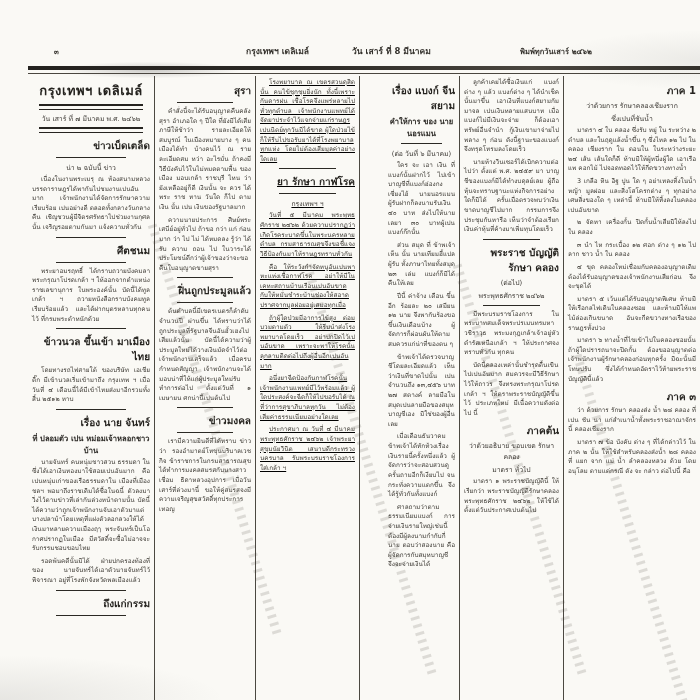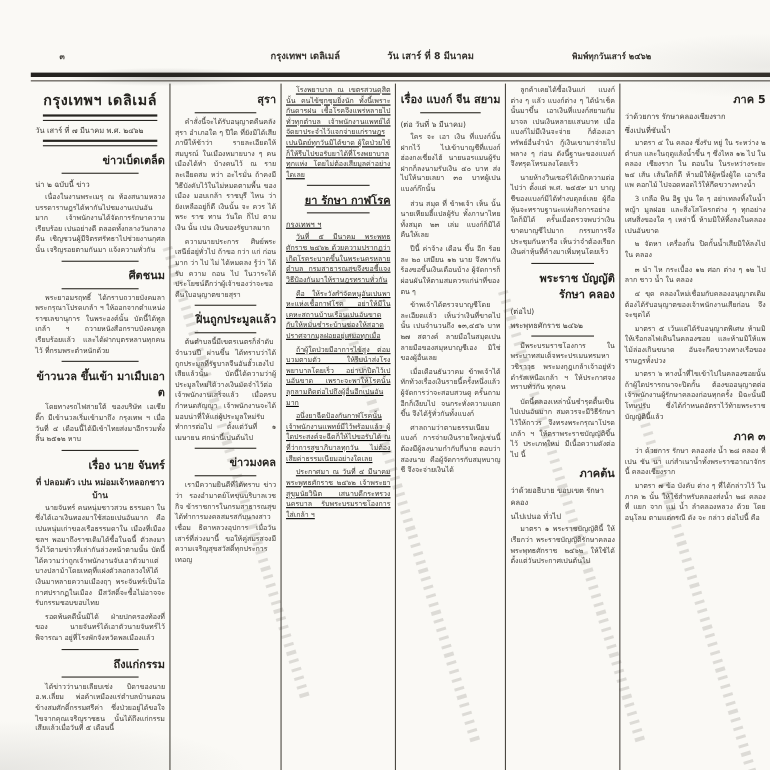--- a/index.html
+++ b/index.html
@@ -27,29 +27,29 @@
   .top-rule{position:absolute;top:66px;left:28px;right:0;height:4px;
     background:linear-gradient(90deg,#24221f 0%,#2b2925 40%,#4a463f 75%,#33302b 100%);
     filter:blur(.4px);}
   .top-rule2{position:absolute;top:73px;left:28px;right:0;height:1px;background:#4a463f;filter:blur(.3px);}
   
   .columns{position:absolute;top:76px;left:28px;right:0;bottom:0;display:flex;align-items:stretch;}
   .col{overflow:hidden;padding:2px 4px 0 4px;box-sizing:border-box;}
   .col:nth-child(1){width:126px;}
   .col:nth-child(2){width:101px;}
   .col:nth-child(3){width:104px;text-decoration:underline;}
-  .col:nth-child(4){width:100px;}
+  .col:nth-child(4){width:100px;padding-left:28px;}
   .col:nth-child(5){width:104px;}
   .col:nth-child(6){flex:1;}
   .col + .col{border-left:1px solid #4b4841;}
   
   .masthead{font-size:13px;font-weight:bold;text-align:center;margin:2px 0 2px;color:#24221e;filter:blur(.25px);letter-spacing:.5px;}
   .headline{font-size:10px;font-weight:bold;text-align:right;margin:5px 0 2px;color:#262420;filter:blur(.3px);}
   .subhead{font-size:7.6px;font-weight:bold;text-align:center;margin:0 0 2px;color:#2c2a26;filter:blur(.3px);}
-  .small-center{font-size:6.8px;margin:2px 0;color:#36332e;filter:blur(.3px);}
+  .small-center{font-size:6.8px;text-align:center;margin:2px 0;color:#36332e;filter:blur(.3px);}
   .para{font-size:6.4px;line-height:1.5;text-align:justify;text-indent:9px;margin:0 0 3px;color:#3b3832;filter:blur(.32px);}
   .rule{width:60%;margin:4px auto;border-top:1.6px solid #2b2924;filter:blur(.3px);}
   .dblrule{width:88%;margin:3px auto;height:3px;border-top:2px solid #262420;border-bottom:1px solid #262420;filter:blur(.3px);}
   
   .crease{position:absolute;width:430px;height:9px;
     background:repeating-linear-gradient(90deg, rgba(55,48,40,.30) 0 3px, rgba(0,0,0,0) 3px 8px);
     filter:blur(.6px);transform:rotate(73deg);opacity:.5;pointer-events:none;}
   .crease.c1{left:0px;top:426px;}
   .crease.c2{left:155px;top:466px;}
   .crease.c3{left:305px;top:466px;}
@@ -78,31 +78,30 @@
         <div class="dblrule"></div>
         <div class="headline">ข่าวเบ็ดเตล็ด</div>
         <div class="rule"></div>
         <div class="small-center">น่า ๒ ฉบับนี้ ข่าว</div>
         <p class="para">เนื่องในงานพระเมรุ ณ ท้องสนามหลวง บรรดาราษฎรได้พากันไปชมงานเปนอันมาก เจ้าพนักงานได้จัดการรักษาความเรียบร้อย เปนอย่างดี ตลอดทั้งกลางวันกลางคืน เชิญชวนผู้มีจิตรศรัทธาไปช่วยงานกุศลนั้น เจริญรอยตามกันมา แจ้งความทั่วกัน</p>
         <div class="rule"></div>
         <div class="headline">ศีตชนม</div>
         <div class="rule"></div>
         <p class="para">พระยาอมรฤทธิ์ ได้กราบถวายบังคมลา พระกรุณาโปรดเกล้า ฯ ให้ออกจากตำแหน่ง ราชเลขานุการ ในพระองค์นั้น บัดนี้ได้ทูลเกล้า ฯ ถวายหนังสือกราบบังคมทูลเรียบร้อยแล้ว และได้ฝากบุตรหลานทุกคนไว้ ที่กรมพระตำหนักด้วย</p>
         <div class="rule"></div>
-        <div class="headline">ข้าวนวล ขึ้นเข้า มาเมืบเอาต</div>
+        <div class="headline">ข้าวนวล ขึ้นเข้า มาเมืองไทย</div>
         <p class="para">โดยทางรถไฟสายใต้ ของบริษัท เอเชียติ๊ก มีเข้านวลเริ่มเข้ามาถึง กรุงเทพ ฯ เมื่อวันที่ ๔ เดือนนี้ได้มีเข้าไทยส่งมาอีกรวมทั้งสิ้น ๒๕๑๒ หาบ</p>
         <div class="rule"></div>
         <div class="headline">เรื่อง นาย จันทร์</div>
         <div class="subhead">ที่ ปลอมตัว เปน หม่อมเจ้าหลอกชาวบ้าน</div>
         <p class="para">นายจันทร์ คนหนุ่มชาวสวน ธรรมดา ใน ซึ่งได้เอาเงินทองมาใช้สอยเปนอันมาก คือเปนหนุ่มเก่าของเรือธรรมดาใน เมืองที่เมืองชลฯ พอมาถึงราชเดิมได้ซื้อในฉนี้ ตัวลงมาวิ่งไว้ตามข่าวที่เล่ากันล่วงหน้าตามนั้น บัดนี้ได้ความว่าถูกเจ้าพนักงานจับเอาตัวมาแต่บางปลาม้าโดยเหตุที่แฝงตัวลอกลวงให้ได้เงินมาหลายความเมืองฤๅ พระจันทร์เป็นโอกาศปรากฏในเมือง มีสวัสดิ์จะซื้อไม่อาจจะรับกรรมชอบขอบไทย</p>
         <p class="para">รอดพ้นคดีนั้นมิได้ ฝ่ายปกครองท้องที่ของ นายจันทร์ได้เอาตัวนายจันทร์ไว้พิจารณา อยู่ที่โรงพักจังหวัดพลเมืองแล้ว</p>
         <div class="rule"></div>
         <div class="headline">ถึงแก่กรรม</div>
         <div class="rule"></div>
-        <p class="para">ได้ข่าวว่านายเลียบเซ่ง บิดาของนาย อ.พ.เลี่ยม พ่อค้าเหมืองแร่ตำบลบ้านดอน ข้างสมศักดิ์กรรมศรีค่า ซึ่งป่วยอยู่ได้ขอใจ ไขจากคุณเจริญราชธน นั้นได้ถึงแก่กรรมเสียแล้วเมื่อวันที่ ๕ เดือนนี้</p>
       </div>
       <div class="col">
         <div class="headline">สุรา</div>
         <div class="rule"></div>
         <p class="para">คำสั่งนี้จะได้รับอนุญาตคืนคลังสุรา อำเภอใด ๆ ปีใด ที่ยังมิได้เสียภาษีให้ช้าว่า รายละเอียดให้สมบูรณ์ ในเมืองหมายบาง ๆ คนเมืองได้ทำ บ้างคนไว้ ณ รายละเอียดสม หว่า อะไรมั่น ถ้าคงมีวิธีบังคับไว้ในไม่หมดตามพื้น ของเมือง มอบเกล้า ราชบุรี ไหน ว่า ยังเหลืออยู่ก็ดี เงินนั้น จะ ควร ได้ พระ ราช ทาน วันใด ก็ไป ตาม เงิน นั้น เปน เงินของรัฐบาลมาก</p>
         <p class="para">ความนายประการ ศิษย์พระเสนีย์อยู่ทั่วไป ถ้าขอ กว่า แก่ ก่อน มาก ว่า ไป ไม่ ได้หมดลง รู้ว่า ได้ รับ ความ ถอน ไป ในวาระได้ประโยชน์ดีกว่าผู้เจ้าของว่าจะขอคืนใบอนุญาตขายสุรา</p>
         <div class="rule"></div>
         <div class="headline">ฝิ่นถูกประมูลแล้ว</div>
         <div class="rule"></div>
         <p class="para">ต้นตำบลนี้มีเขตรเนตรก็ลำดับจำนวนปี ผ่านขึ้น ได้ทราบว่าได้ถูกประมูลที่รัฐบาลจีนอันฮั้วเฮงไปเสียแล้วนั้น บัดนี้ได้ความว่าผู้ประมูลใหม่ได้วางเงินมัดจำไว้ต่อเจ้าพนักงานเสร็จแล้ว เมื่อครบกำหนดสัญญา เจ้าพนักงานจะได้มอบน่าที่ให้แก่ผู้ประมูลใหม่รับทำการต่อไป ตั้งแต่วันที่ ๑ เมษายน ศกน่านี้เปนต้นไป</p>
@@ -118,20 +117,21 @@
         <div class="rule"></div>
         <div class="small-center">กรุงเทพฯ ฯ</div>
         <p class="para">วันที่ ๕ มีนาคม พระพุทธศักราช ๒๔๖๒ ด้วยความปรากฏว่า เกิดโรคระบาดขึ้นในพระนครหลายตำบล กรมสาธารณสุขจึงขอชี้แจงวิธีป้องกันมาให้ราษฎรทราบทั่วกัน</p>
         <p class="para">คือ ให้ระวังกำจัดหนูอันเปนพาหะแห่งเชื้อกาฬโรค อย่าให้มีในเคหะสถานบ้านเรือนเปนอันขาด กับให้หมั่นชำระบ้านช่องให้สอาด ปราศจากมูลฝอยอยู่เสมอทุกเมื่อ</p>
         <p class="para">ถ้าผู้ใดป่วยมีอาการไข้สูง ต่อมบวมตามตัว ให้รีบนำส่งโรงพยาบาลโดยเร็ว อย่าปกปิดไว้เปนอันขาด เพราะจะพาให้โรคนั้นลุกลามติดต่อไปถึงผู้อื่นอีกเปนอันมาก</p>
         <p class="para">อนึ่งยาฉีดป้องกันกาฬโรคนั้น เจ้าพนักงานแพทย์มีไว้พร้อมแล้ว ผู้ใดประสงค์จะฉีดก็ให้ไปขอรับได้ ณ ที่ว่าการสุขาภิบาลทุกวัน ไม่ต้องเสียค่าธรรมเนียมอย่างใดเลย</p>
         <p class="para">ประกาศมา ณ วันที่ ๔ มีนาคม พระพุทธศักราช ๒๔๖๒ เจ้าพระยาสุขุมนัยวินิต เสนาบดีกระทรวงนครบาล รับพระบรมราชโองการใส่เกล้า ฯ</p>
       </div>
       <div class="col">
         <div class="headline">เรื่อง แบงก์ จีน สยาม</div>
+        <div class="subhead">คำให้การ ของ นายนอรแมน</div>
         <div class="rule"></div>
         <div class="small-center">(ต่อ วันที่ ๖ มีนาคม)</div>
         <p class="para">ใคร จะ เอา เงิน ที่แบงก์นั้นฝากไว้ ไปเข้าบาญชีที่แบงก์ฮ่องกงเซี่ยงไฮ้ นายนอรแมนผู้รับฝากก็ลงนามรับเงิน ๔๐ บาท ส่งไปให้นายเลยา ๓๐ บาทผู้เปนแบงก์ก๊กนั้น</p>
         <p class="para">ส่วน สมุด ที่ ข้าพเจ้า เห็น นั้น นายเทียมฮี้แปลผู้รับ ทั้งภาษาไทยทั้งสมุด ๒๓ เล่ม แบงก์ก็มิได้คืนให้เลย</p>
         <p class="para">ปีนี้ ค่าจ้าง เดือน ขึ้น อีก ร้อยละ ๒๐ เสมียน ๑๒ นาย จึงพากันร้องขอขึ้นเงินเดือนบ้าง ผู้จัดการก็ผ่อนผันให้ตามสมควรแก่น่าที่ของตน ๆ</p>
         <p class="para">ข้าพเจ้าได้ตรวจบาญชีโดยละเอียดแล้ว เห็นว่าเงินที่ขาดไปนั้น เปนจำนวนถึง ๑๓,๔๕๖ บาท ๒๗ สตางค์ ลายมือในสมุดเปนลายมือของสมุหบาญชีเอง มิใช่ของผู้อื่นเลย</p>
         <p class="para">เมื่อเดือนธันวาคม ข้าพเจ้าได้ทักท้วงเรื่องเงินรายนี้ครั้งหนึ่งแล้ว ผู้จัดการว่าจะสอบสวนดู ครั้นถามอีกก็เงียบไป จนกระทั่งความแตกขึ้น จึงได้รู้ทั่วกันทั้งแบงก์</p>
         <p class="para">ศาลถามว่าตามธรรมเนียมแบงก์ การจ่ายเงินรายใหญ่เช่นนี้ต้องมีผู้ลงนามกำกับกี่นาย ตอบว่าสองนาย คือผู้จัดการกับสมุหบาญชี จึงจะจ่ายเงินได้</p>
       </div>
       <div class="col">
@@ -139,25 +139,25 @@
         <p class="para">นายห้างวินเซอร์ได้เบิกความต่อไปว่า ตั้งแต่ พ.ศ. ๒๔๕๙ มา บาญชีของแบงก์มิได้ทำงบดุลย์เลย ผู้ถือหุ้นจะทราบฐานะแห่งกิจการอย่างใดก็มิได้ ครั้นเมื่อตรวจพบว่าเงินขาดบาญชีไปมาก กรรมการจึงประชุมกันหารือ เห็นว่าจำต้องเรียกเงินค่าหุ้นที่ค้างมาเพิ่มทุนโดยเร็ว</p>
         <div class="rule"></div>
         <div class="headline">พระราช บัญญัติ รักษา คลอง</div>
         <div class="small-center">(ต่อไป)</div>
         <div class="small-center">พระพุทธศักราช ๒๔๖๒</div>
         <div class="rule"></div>
         <p class="para">มีพระบรมราชโองการ ในพระบาทสมเด็จพระปรเมนทรมหาวชิราวุธ พระมงกุฎเกล้าเจ้าอยู่หัว ดำรัสเหนือเกล้า ฯ ให้ประกาศจงทราบทั่วกัน ทุกคน</p>
         <p class="para">บัดนี้คลองเหล่านั้นชำรุดตื้นเขินไปเปนอันมาก สมควรจะมีวิธีรักษาไว้ให้ถาวร จึงทรงพระกรุณาโปรดเกล้า ฯ ให้ตราพระราชบัญญัติขึ้นไว้ ประเภทใหม่ มีเนื้อความดังต่อ ไป นี้</p>
         <div class="headline">ภาคต้น</div>
         <div class="small-center">ว่าด้วยอธิบาย ขอบเขต รักษาคลอง</div>
-        <div class="small-center">นไปเปนอ ทั่วไป</div>
+        <div class="small-center">มาตรา ทั่วไป</div>
         <p class="para">มาตรา ๑ พระราชบัญญัตินี้ ให้เรียกว่า พระราชบัญญัติรักษาคลอง พระพุทธศักราช ๒๔๖๒ ให้ใช้ได้ตั้งแต่วันประกาศเปนต้นไป</p>
       </div>
       <div class="col">
-        <div class="headline">ภาค 5</div>
+        <div class="headline">ภาค 1</div>
         <div class="small-center">ว่าด้วยการ รักษาคลองเชียงราก</div>
         <div class="small-center">ซึ่งเปนที่ชันน้ำ</div>
         <p class="para">มาตรา ๔ ใน คลอง ซึ่งรับ หยู่ ใน ระหว่าง ๒ ตำบล และในฤดูแล้งน้ำขึ้น ๆ ซึ่งไหล ๑๒ ไป ใน คลอง เชียงราก ใน ตอนใน ในระหว่างระยะ ๒๔ เส้น เส้นใดก็ดี ห้ามมิให้ผู้หนึ่งผู้ใด เอาเรือแพ คอกไม้ ไปจอดทอดไว้ให้กีดขวางทางน้ำ</p>
         <p class="para">3 เกลือ หิน อิฐ ปูน ใด ๆ อย่าเทลงทิ้งในน้ำ หญ้า มูลฝอย และสิ่งโสโครกต่าง ๆ ทุกอย่าง เศษสิ่งของใด ๆ เหล่านี้ ห้ามมิให้ทิ้งลงในคลองเปนอันขาด</p>
         <p class="para">๒ จัดหา เครื่องกั้น ปิดกั้นน้ำเสียมิให้ลงไป ใน คลอง</p>
         <p class="para">๓ นำ ไห กระเบื้อง ๑๒ ศอก ต่าง ๆ ๑๒ ไป ลาก ชาว น้ำ ใน คลอง</p>
         <p class="para">๔ ขุด คลองใหม่เชื่อมกับคลองอนุญาตเดิม ต้องได้รับอนุญาตของเจ้าพนักงานเสียก่อน จึงจะขุดได้</p>
         <p class="para">มาตรา ๕ เว้นแต่ได้รับอนุญาตพิเศษ ห้ามมิให้เรือกลไฟเดินในคลองซอย และห้ามมิให้แพไม้ล่องเกินขนาด อันจะกีดขวางทางเรือของราษฎรทั้งปวง</p>
         <p class="para">มาตรา ๖ ทางน้ำที่ไขเข้าไปในคลองซอยนั้น ถ้าผู้ใดปรารถนาจะปิดกั้น ต้องขออนุญาตต่อเจ้าพนักงานผู้รักษาคลองก่อนทุกครั้ง มิฉะนั้นมีโทษปรับ ซึ่งได้กำหนดอัตราไว้ท้ายพระราชบัญญัตินี้แล้ว</p>
         <div class="headline">ภาค ๓</div>

